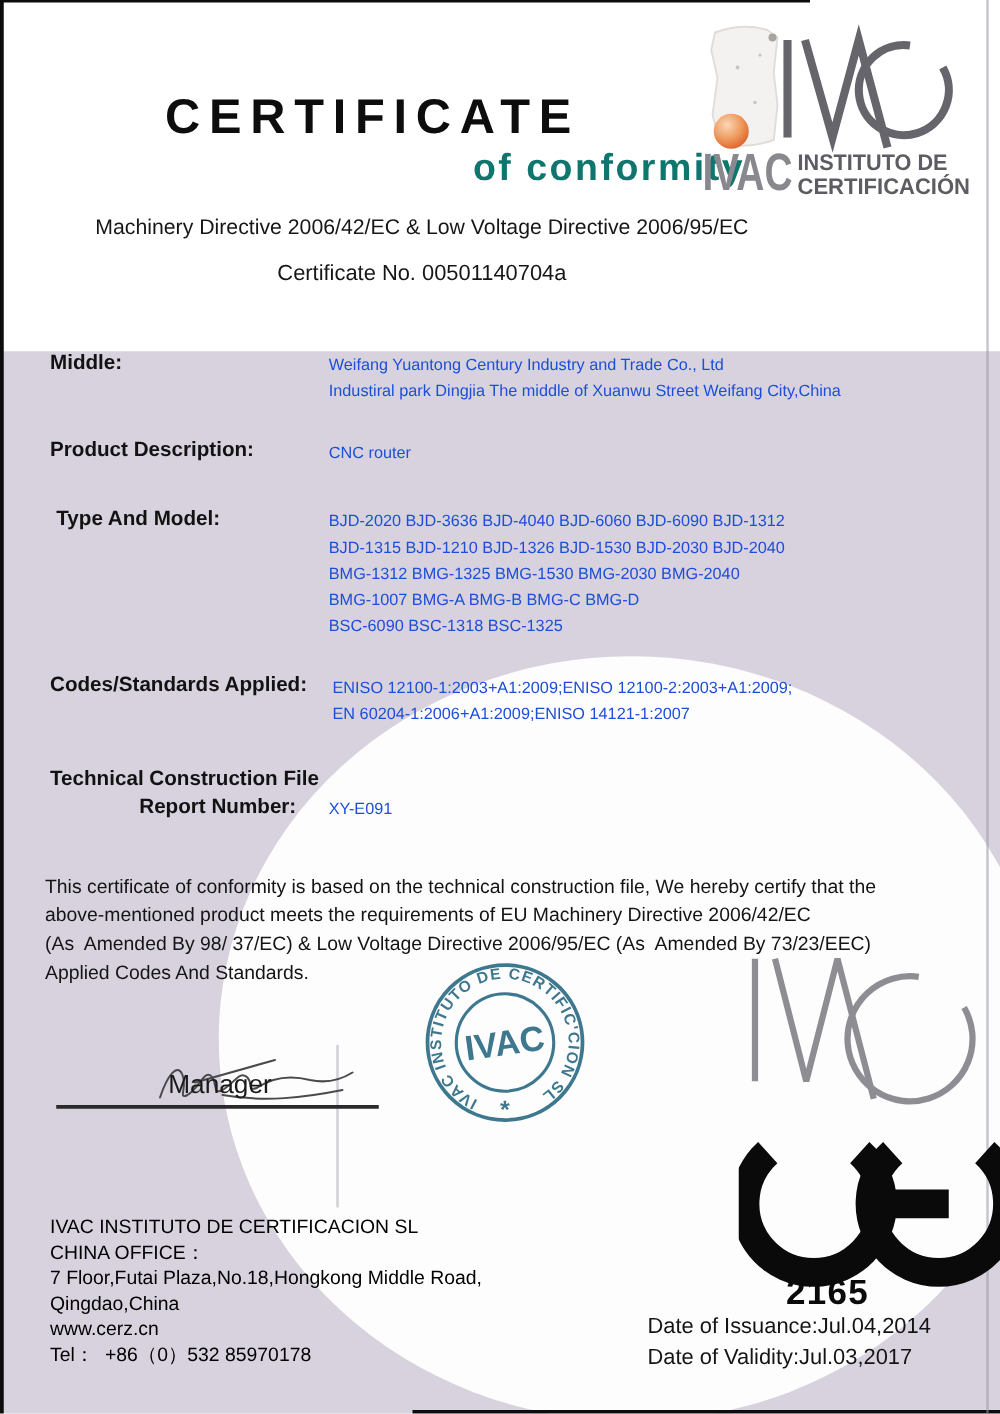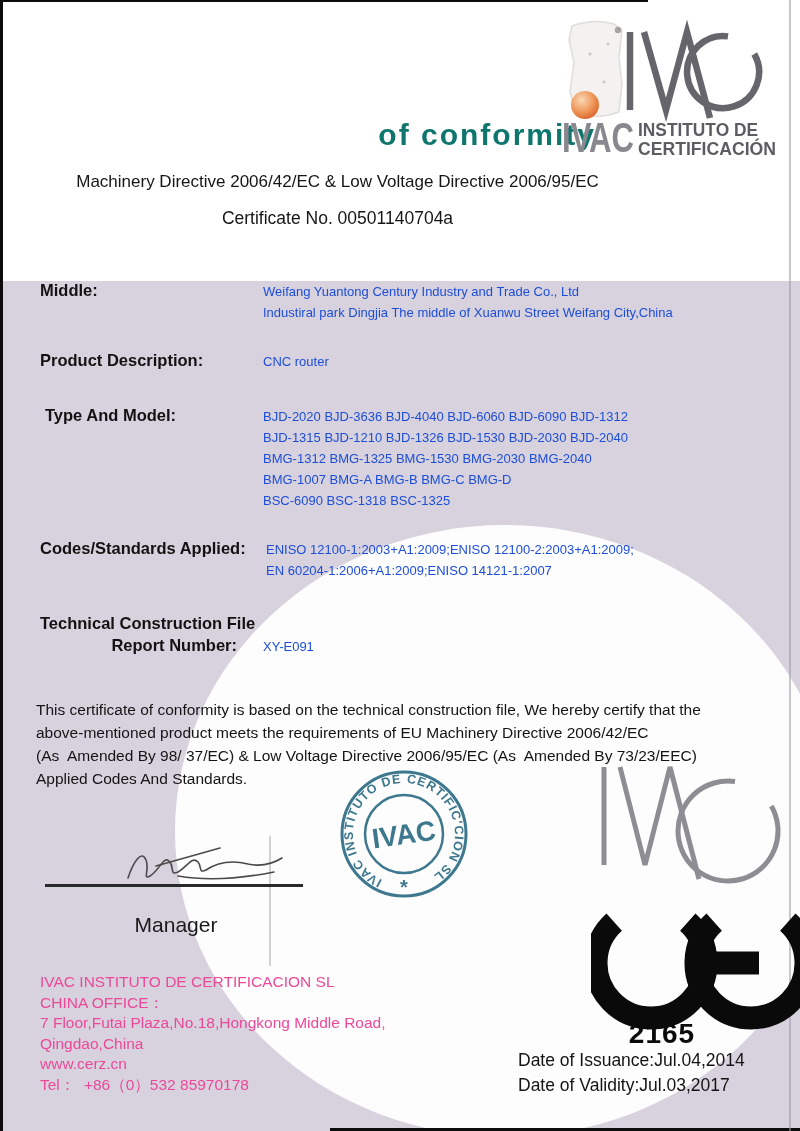--- a/index.html
+++ b/index.html
@@ -22,40 +22,41 @@
   .subtitle { left:0;  top:118px; width:596px; text-align:right; font-size:30px; font-weight:700; letter-spacing:2px; color:#0f766e; }
   .directive{ left:40px; top:172px; width:595px; text-align:center; font-size:17px; color:#161616; }
   .cert-no  { left:40px; top:208px; width:595px; text-align:center; font-size:17.5px; color:#161616; }
   
   .label { font-weight:700; font-size:16.5px; color:#121212; }
   .value { font-size:13px; color:#1d4ed8; line-height:21px; }
   
   .statement { left:36px; top:698px; width:745px; font-size:15.5px; line-height:23px; color:#141414; }
   
   .sig-line { left:45px; top:884px; width:258px; height:2.5px; background:#2a2a2a; }
-  .sig-role { left:120px; top:913px; width:112px; text-align:center; font-size:21px; color:#1a1a1a; }
+  .sig-role { left:120px; top:856px; width:112px; text-align:center; font-size:21px; color:#1a1a1a; }
   
-  .office { left:40px; top:972px; font-size:15.5px; line-height:20.5px; color:#ec4899; }
+  .office { left:40px; top:972px; font-size:15.5px; line-height:20.5px; color:#000000; }
   .ce-code { left:612px; top:1018px; width:100px; text-align:center; font-size:28px; font-weight:700; letter-spacing:1px; color:#0a0a0a; }
   .dates { left:518px; top:1048px; font-size:17.5px; line-height:25px; color:#141414; }
   svg text { font-family:"Liberation Sans", sans-serif; }
 </style>
 </head>
 <body>
 
 <div class="page">
 
   <div class="abs lavender"></div>
   <div class="abs big-circle"></div>
   <div class="abs edge-left"></div>
   <div class="abs edge-top"></div>
   <div class="abs edge-bottom"></div>
   <div class="abs edge-right"></div>
   <div class="abs crease"></div>
 
+  <div class="abs title">CERTIFICATE</div>
   <div class="abs subtitle">of conformity</div>
   <div class="abs directive">Machinery Directive 2006/42/EC &amp; Low Voltage Directive 2006/95/EC</div>
   <div class="abs cert-no">Certificate No. 00501140704a</div>
 
   <svg class="abs" style="left:558px; top:14px;" width="235" height="150" viewBox="0 0 235 150">
     <defs>
       <radialGradient id="ball" cx="38%" cy="32%" r="75%">
         <stop offset="0%" stop-color="#fbd7b6"></stop>
         <stop offset="55%" stop-color="#ef9a5e"></stop>
         <stop offset="100%" stop-color="#d95f26"></stop>

